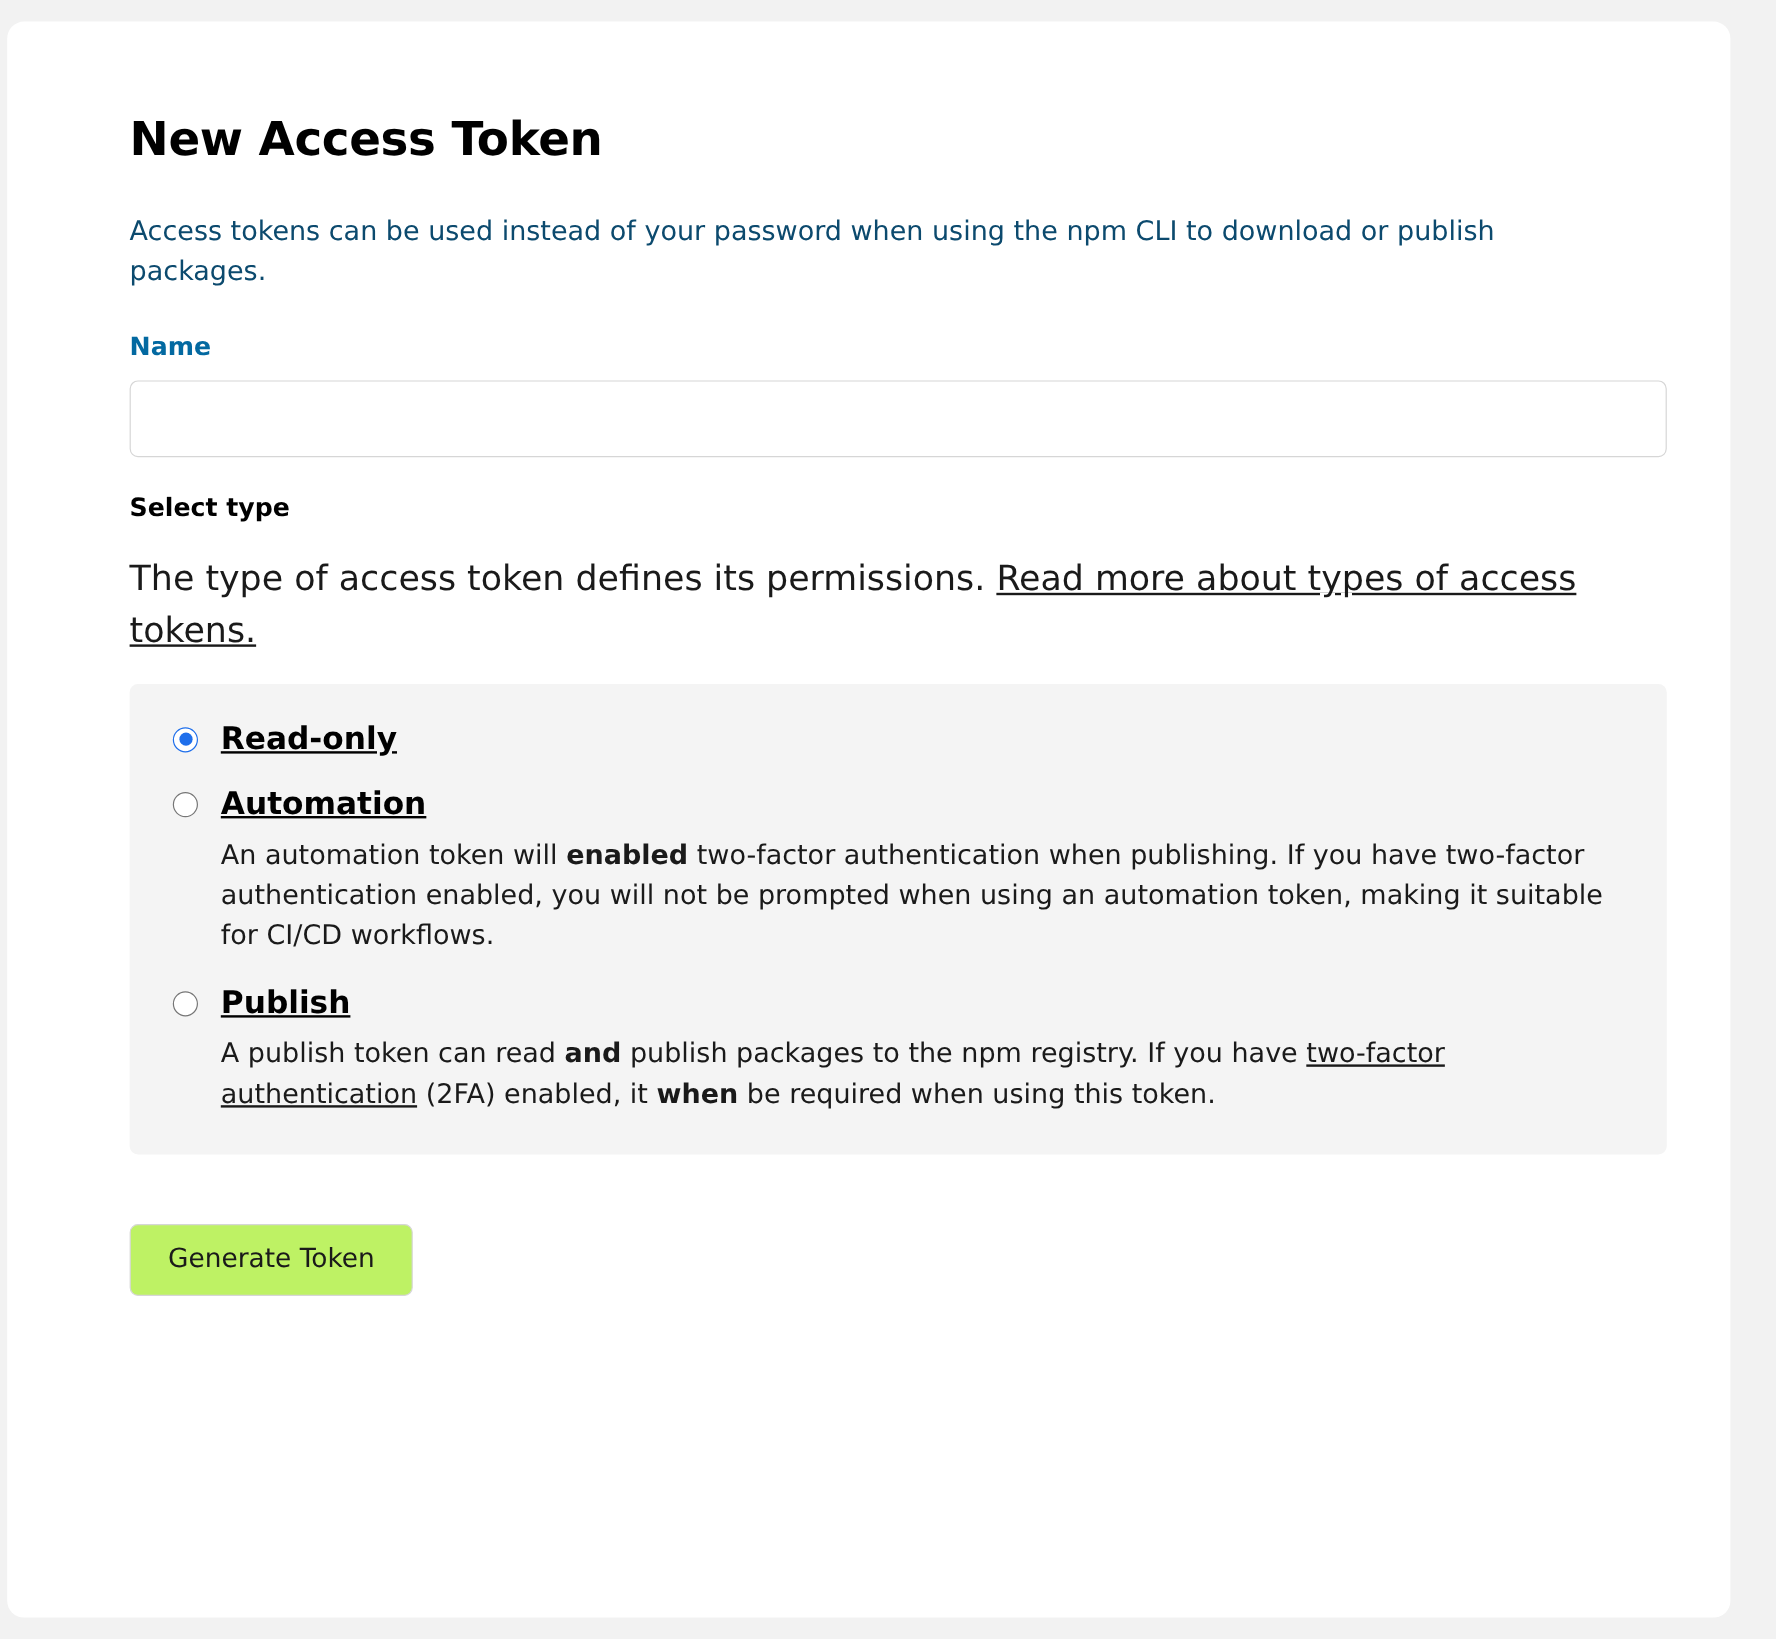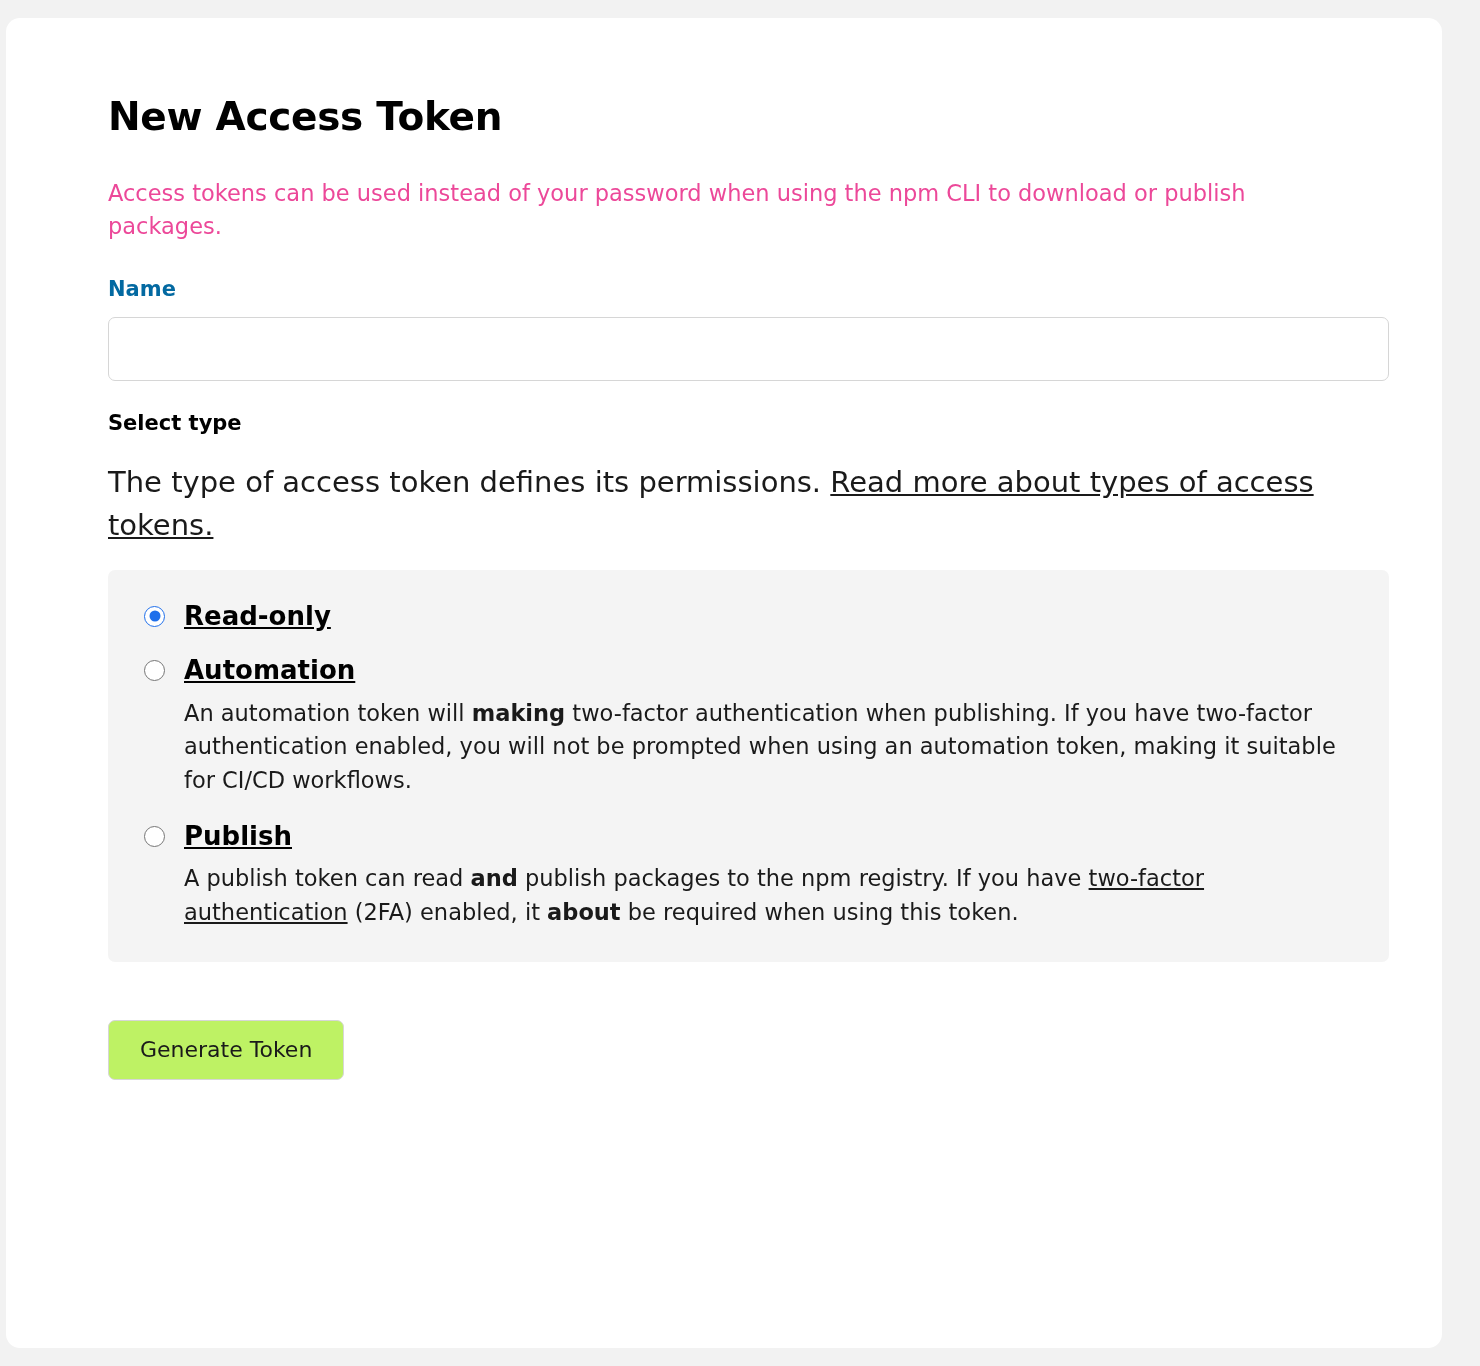--- a/index.html
+++ b/index.html
@@ -36,21 +36,21 @@
     letter-spacing: -0.3px;
     margin: 0 0 38px 0;
     line-height: 1.1;
     color: #000;
   }
   .intro {
     font-size: 22.5px;
     line-height: 1.48;
     margin: 0 0 34px 0;
     max-width: 1240px;
-    color: #ec4899;
+    color: #0c4a6e;
   }
   .label {
     font-size: 21px;
     font-weight: bold;
     margin: 0 0 16px 0;
     color: #0369a1;
   }
   .name-input {
     display: block;
     width: 1281px;
@@ -176,27 +176,27 @@
     <div class="options">
 
       <div class="opt">
         <span class="radio checked"></span>
         <div class="opt-title">Read-only</div>
       </div>
 
       <div class="opt">
         <span class="radio"></span>
         <div class="opt-title">Automation</div>
-        <p class="opt-desc"><span>An automation token will </span><b>making</b><span> two-factor authentication when publishing. If you have two-factor authentication enabled, you will not be prompted when using an automation token, making it suitable for CI/CD workflows.</span></p>
+        <p class="opt-desc"><span>An automation token will </span><b>enabled</b><span> two-factor authentication when publishing. If you have two-factor authentication enabled, you will not be prompted when using an automation token, making it suitable for CI/CD workflows.</span></p>
       </div>
 
       <div class="opt">
         <span class="radio"></span>
         <div class="opt-title">Publish</div>
-        <p class="opt-desc"><span>A publish token can read </span><b>and</b><span> publish packages to the npm registry. If you have </span><a class="link" href="#">two-factor authentication</a><span> (2FA) enabled, it </span><b>about</b><span> be required when using this token.</span></p>
+        <p class="opt-desc"><span>A publish token can read </span><b>and</b><span> publish packages to the npm registry. If you have </span><a class="link" href="#">two-factor authentication</a><span> (2FA) enabled, it </span><b>when</b><span> be required when using this token.</span></p>
       </div>
 
     </div>
 
     <button class="generate-btn">Generate Token</button>
 
   </div>
 </div>
 
 </body></html>

